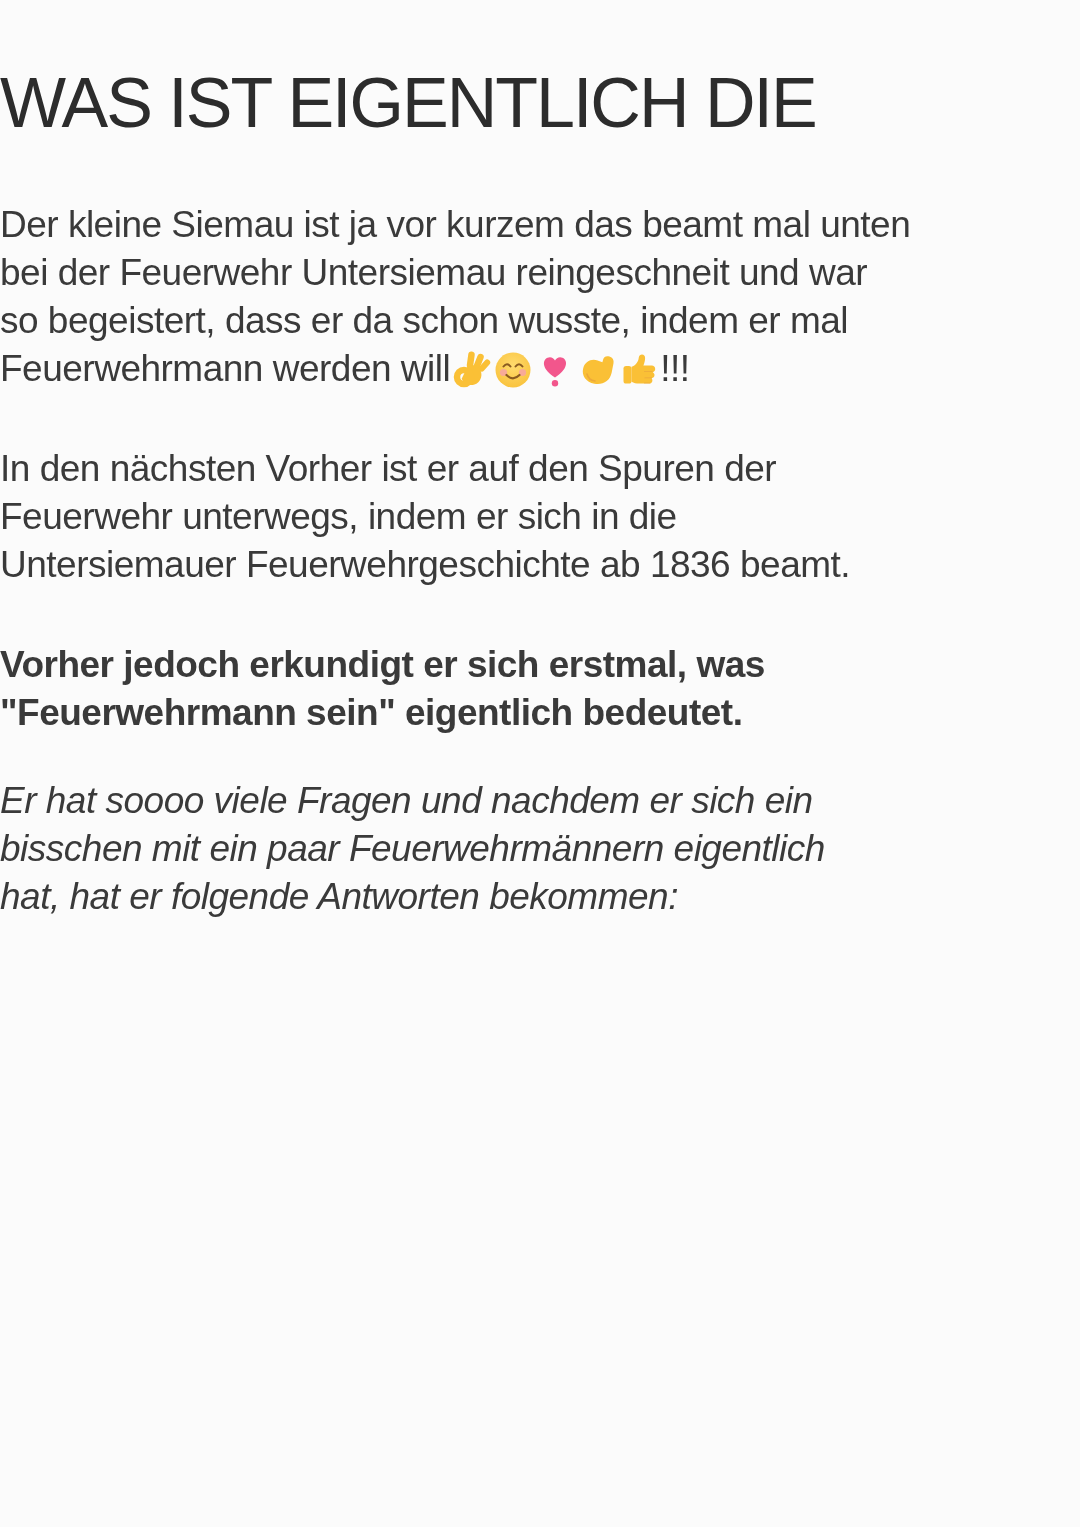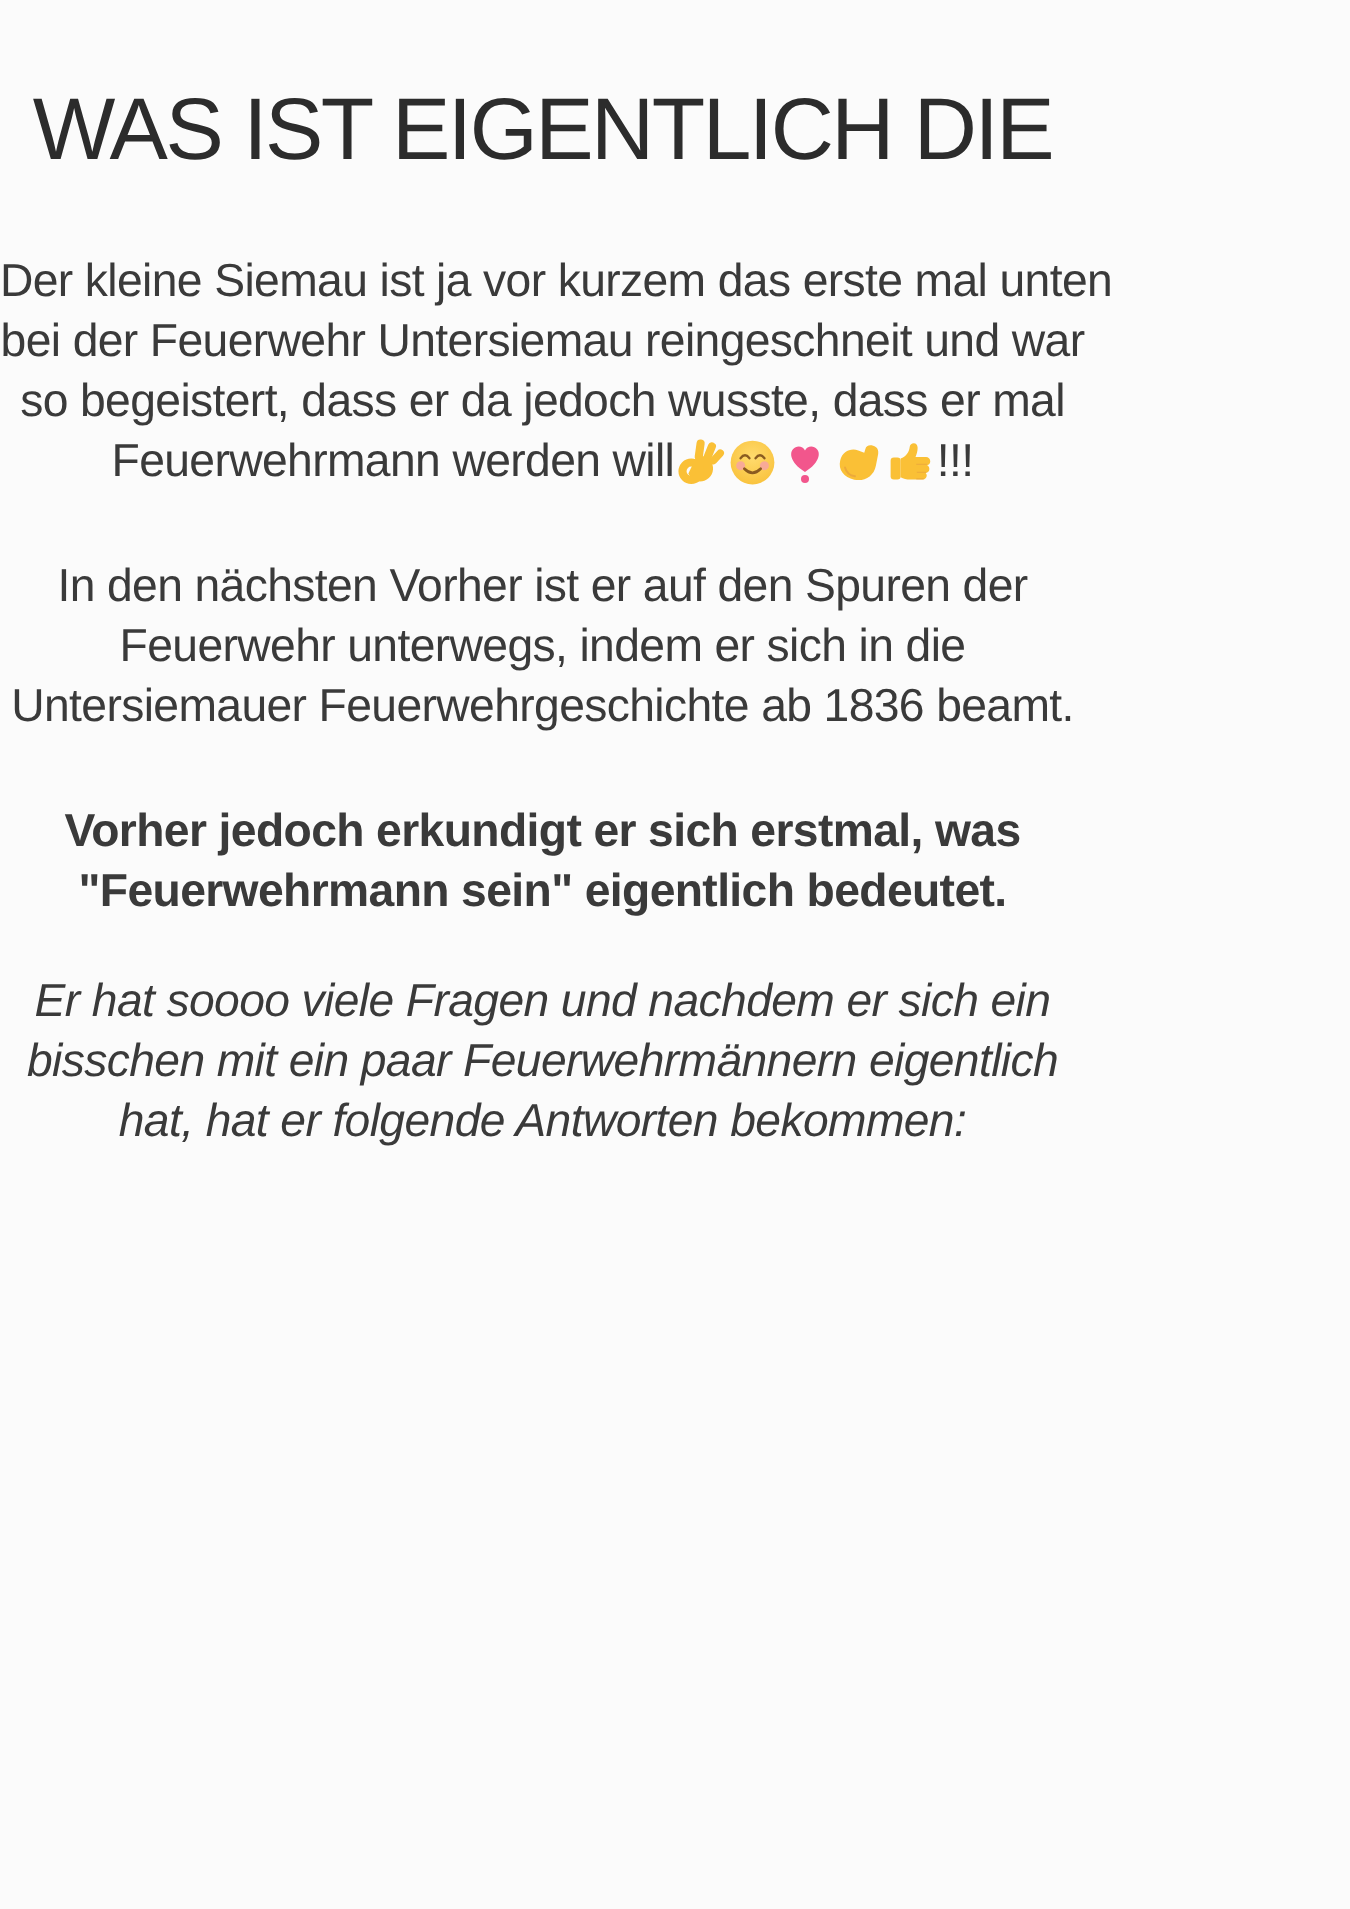--- a/index.html
+++ b/index.html
@@ -8,21 +8,20 @@
     height: 1527px;
     background: #FBFBFB;
     font-family: "Liberation Sans", "DejaVu Sans", sans-serif;
     overflow: hidden;
   }
   .sheet {
     width: 868px;
     height: 1527px;
     box-sizing: border-box;
     padding-top: 55px;
-    text-align: center;
   }
   .title {
     margin: 0 0 49px 0;
     font-size: 70px;
     line-height: 97px;
     font-weight: 400;
     letter-spacing: -2px;
     color: #2C2C2C;
   }
   .t-line { display: block; white-space: nowrap; }
@@ -55,23 +54,23 @@
 
 <main class="sheet">
 
   <h1 class="title">
     <span class="t-line">WAS IST EIGENTLICH DIE</span>
   </h1>
 
   <section class="copy">
 
     <p class="para">
-      <span class="ln">Der kleine Siemau ist ja vor kurzem das erste mal unten</span>
+      <span class="ln">Der kleine Siemau ist ja vor kurzem das beamt mal unten</span>
       <span class="ln">bei der Feuerwehr Untersiemau reingeschneit und war</span>
-      <span class="ln">so begeistert, dass er da jedoch wusste, dass er mal</span>
+      <span class="ln">so begeistert, dass er da schon wusste, indem er mal</span>
       <span class="ln"><span>Feuerwehrmann werden will</span><span class="emoji"><svg viewBox="0 0 40 40" aria-hidden="true">
               <g fill="#FAC036">
                 <rect x="16.5" y="1.5" width="6.5" height="17" rx="3.2" transform="rotate(8 19.75 10)"></rect>
                 <rect x="24.5" y="3.5" width="6.5" height="16" rx="3.2" transform="rotate(22 27.75 11.5)"></rect>
                 <rect x="30.5" y="8.5" width="6" height="14" rx="3" transform="rotate(42 33.5 15.5)"></rect>
                 <path d="M17 15.5 c6.5 -2 11.5 1.2 13 6.2 1.5 5 -1 10.8 -6.5 12.8 -5 1.8 -10.5 -.5 -12.8 -5.8 Z"></path>
               </g>
               <circle cx="13" cy="27" r="7" fill="none" stroke="#FAC036" stroke-width="6.5"></circle>
             </svg></span><span class="emoji"><svg viewBox="0 0 40 40" aria-hidden="true">
               <defs>

